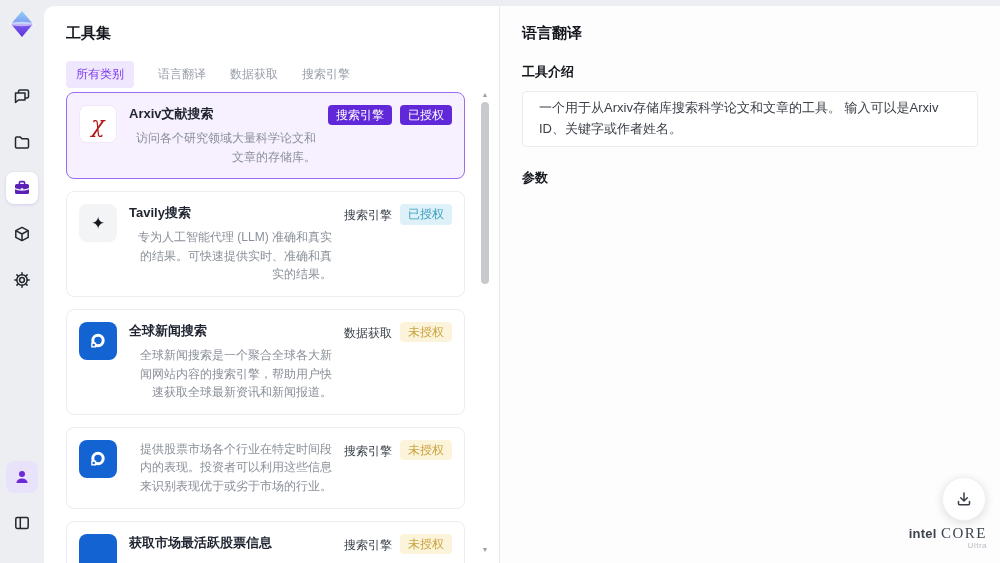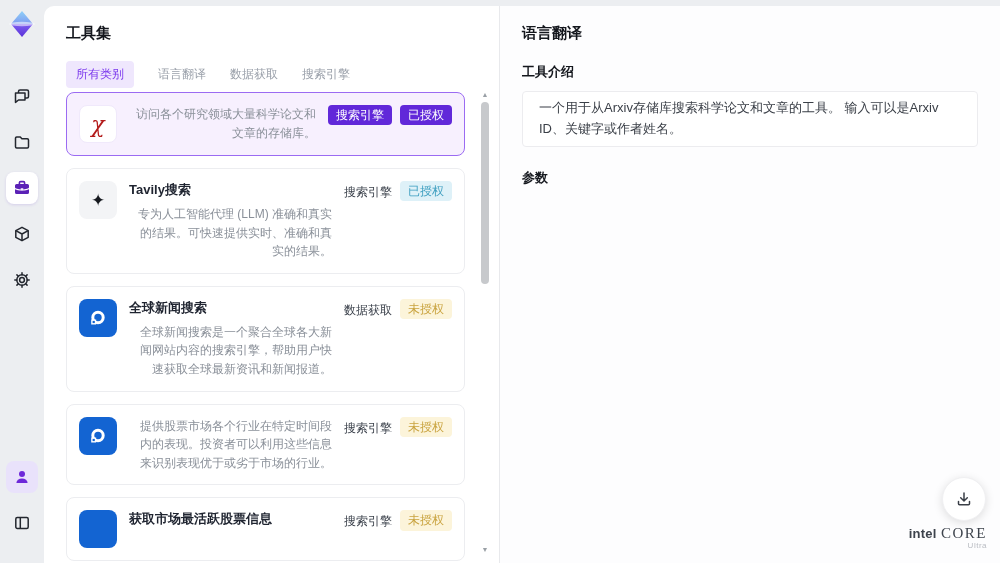--- a/index.html
+++ b/index.html
@@ -169,20 +169,21 @@
       <button class="tab">搜索引擎</button>
     </div>
 
     <div class="tool-list">
 
       <div class="tool-card selected">
         <div class="tool-ico ico-white">
           <span class="arxiv-chi">χ</span>
         </div>
         <div class="tool-mid">
+          <div class="tool-name">Arxiv文献搜索</div>
           <div class="tool-desc">访问各个研究领域大量科学论文和文章的存储库。</div>
         </div>
         <div class="tool-meta">
           <span class="badge solid">搜索引擎</span>
           <span class="badge solid">已授权</span>
         </div>
       </div>
 
       <div class="tool-card">
         <div class="tool-ico ico-gray">

